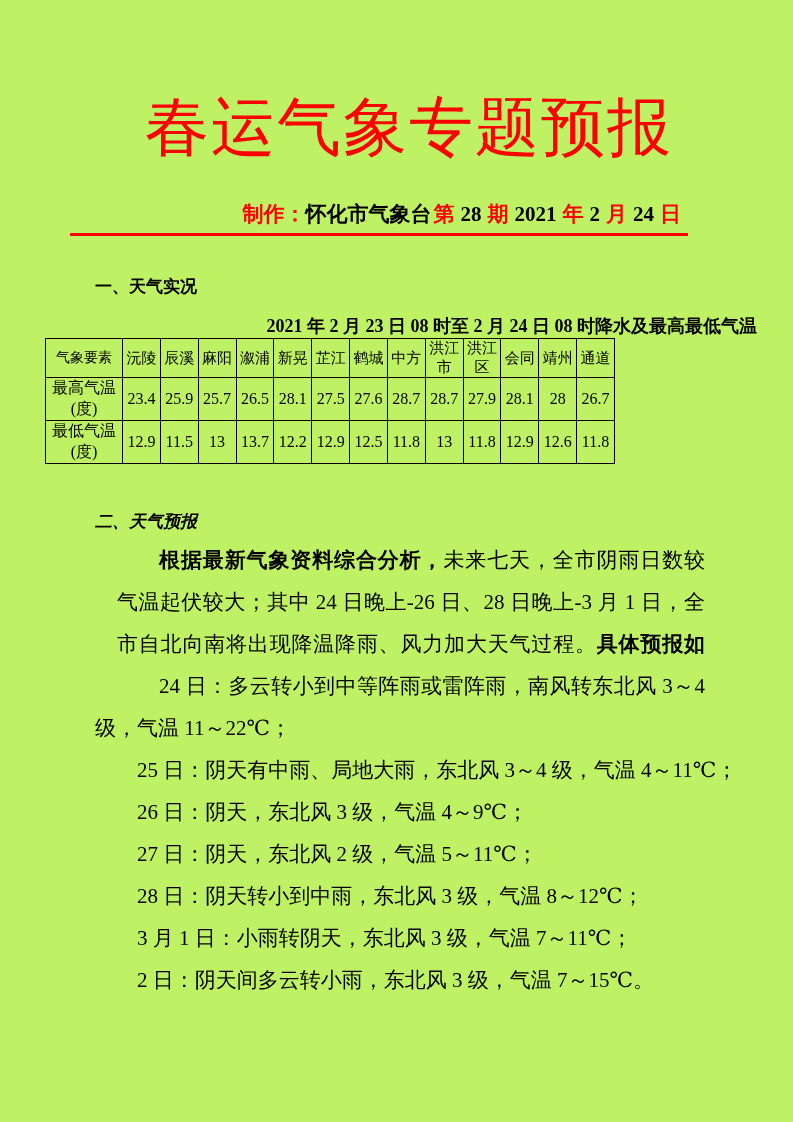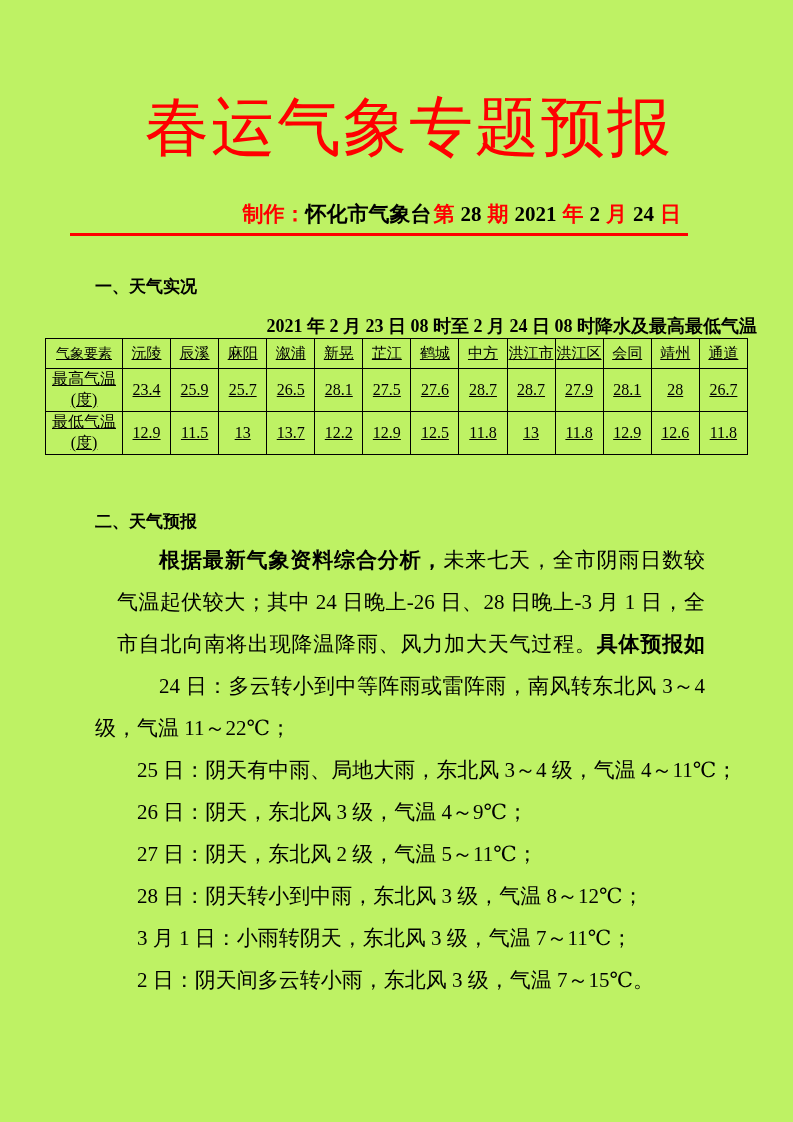--- a/index.html
+++ b/index.html
@@ -31,28 +31,28 @@
   .info-row .unit{padding:0 2px;}
   .red-line{
     position:absolute;top:233px;left:70px;width:618px;height:3px;
     background:#ff0000;
   }
   .sec-heading{
     position:absolute;left:95px;
     font-size:17px;font-weight:700;line-height:1.3;white-space:nowrap;
   }
   .sec-heading.one{top:276px;}
-  .sec-heading.two{top:511px;}
+  .sec-heading.two{top:511px;font-style:italic;}
   .table-title{
     position:absolute;top:314px;left:54px;width:703px;
     text-align:right;font-size:18px;font-weight:700;white-space:nowrap;
   }
   table.wx{
-    position:absolute;top:338px;left:45px;width:703px;
-    border-collapse:collapse;table-layout:fixed;text-decoration:underline;
+    position:absolute;top:338px;left:45px;width:570px;
+    border-collapse:collapse;table-layout:fixed;
   }
   table.wx td{
     border:1.5px solid #000;
     text-align:center;vertical-align:middle;
     padding:0;
     font-size:15px;
     height:29px;
   }
   table.wx tr.vals td{font-size:16px;height:30px;}
   table.wx col.c0{width:77px;}

